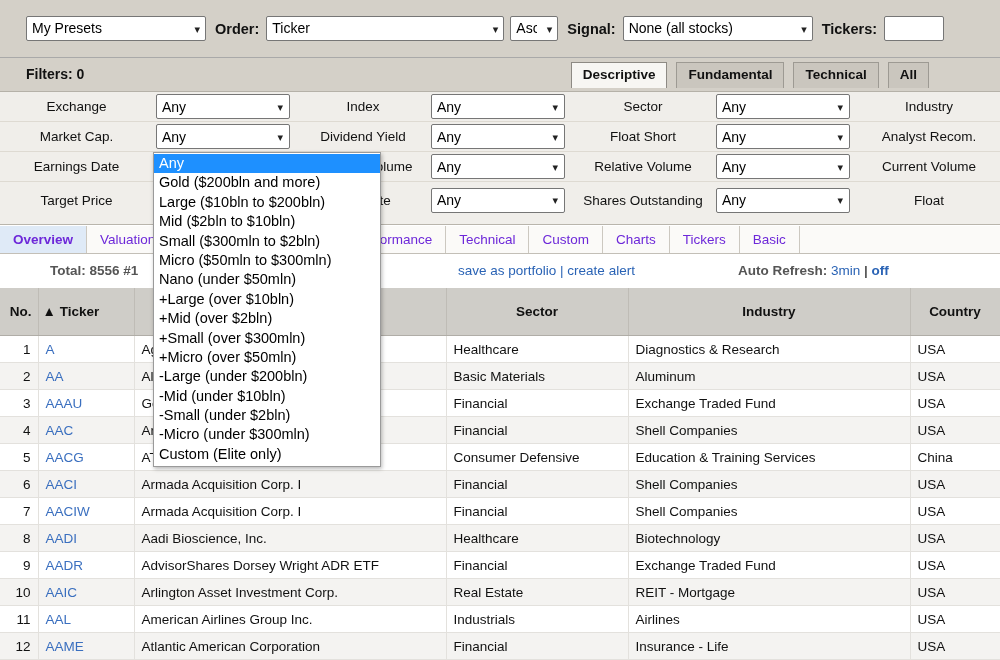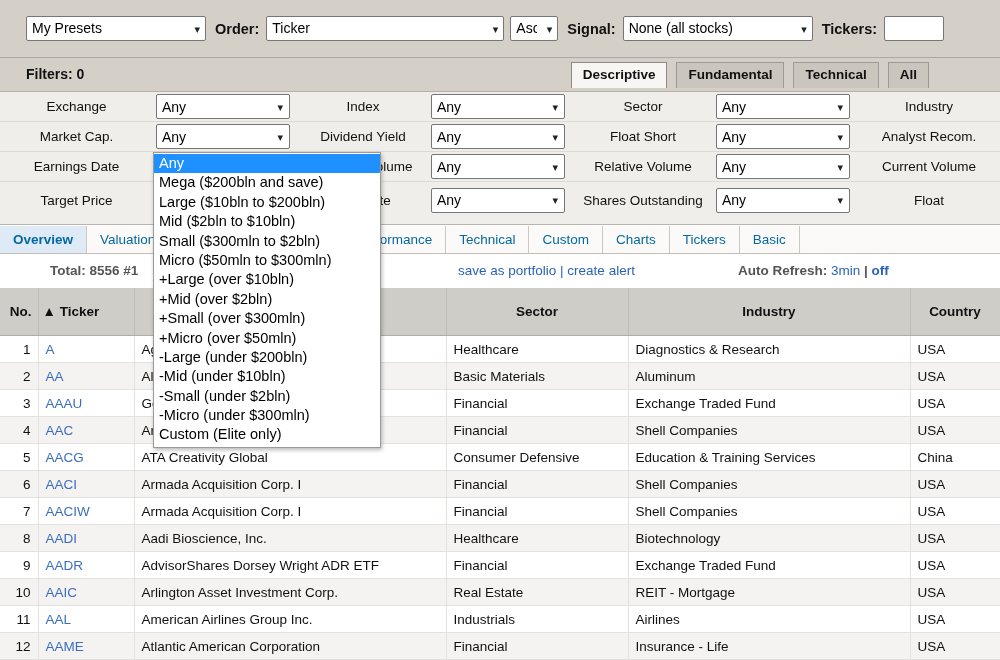--- a/index.html
+++ b/index.html
@@ -129,21 +129,21 @@
   
   #viewtabs{
     position:absolute;left:0;top:226px;width:1000px;height:28px;
     display:flex;align-items:stretch;
     background:#ffffff;
     border-bottom:1px solid #c3bfb7;
     box-sizing:border-box;
   }
   .vtab{
     display:flex;align-items:center;justify-content:center;
-    font-size:13.5px;color:#0369a1;
+    font-size:13.5px;color:#6d28d9;
     padding:0 13px;
     border-right:1px solid #ccc8c0;
     background:#fbfaf8;
     box-sizing:border-box;
     cursor:pointer;
     white-space:nowrap;
   }
   .vtab.active{
     background:#dfeaf7;
     font-weight:bold;
@@ -546,25 +546,26 @@
       <td class="c-company">Atlantic American Corporation</td>
       <td class="c-sector">Financial</td>
       <td class="c-industry">Insurance - Life</td>
       <td class="c-country">USA</td>
     </tr>
   </tbody>
 </table>
 
 <div id="mcap-dropdown">
   <div class="opt selected">Any</div>
-  <div class="opt">Mega ($200bln and save)</div>
+  <div class="opt">Gold ($200bln and more)</div>
   <div class="opt">Large ($10bln to $200bln)</div>
   <div class="opt">Mid ($2bln to $10bln)</div>
   <div class="opt">Small ($300mln to $2bln)</div>
   <div class="opt">Micro ($50mln to $300mln)</div>
+  <div class="opt">Nano (under $50mln)</div>
   <div class="opt">+Large (over $10bln)</div>
   <div class="opt">+Mid (over $2bln)</div>
   <div class="opt">+Small (over $300mln)</div>
   <div class="opt">+Micro (over $50mln)</div>
   <div class="opt">-Large (under $200bln)</div>
   <div class="opt">-Mid (under $10bln)</div>
   <div class="opt">-Small (under $2bln)</div>
   <div class="opt">-Micro (under $300mln)</div>
   <div class="opt">Custom (Elite only)</div>
 </div>

